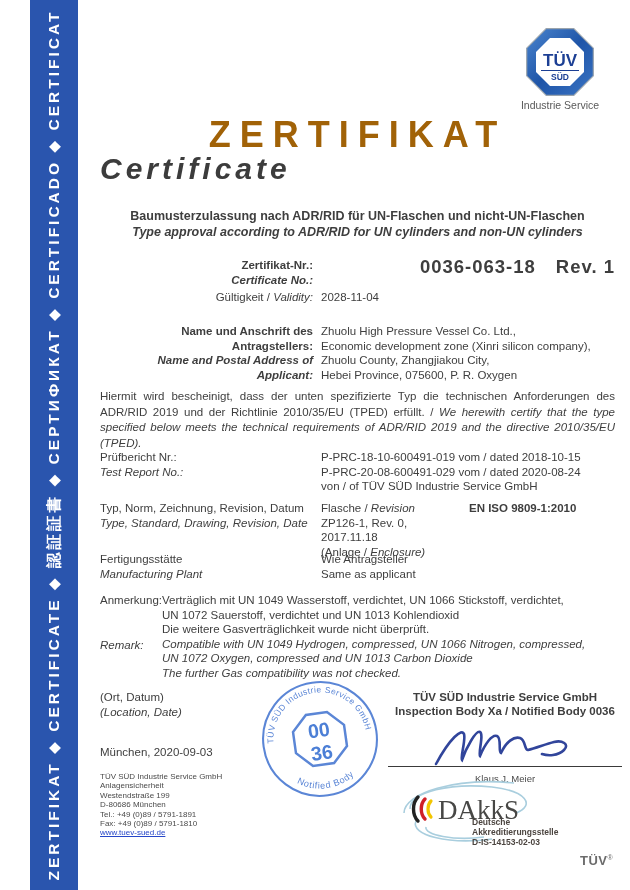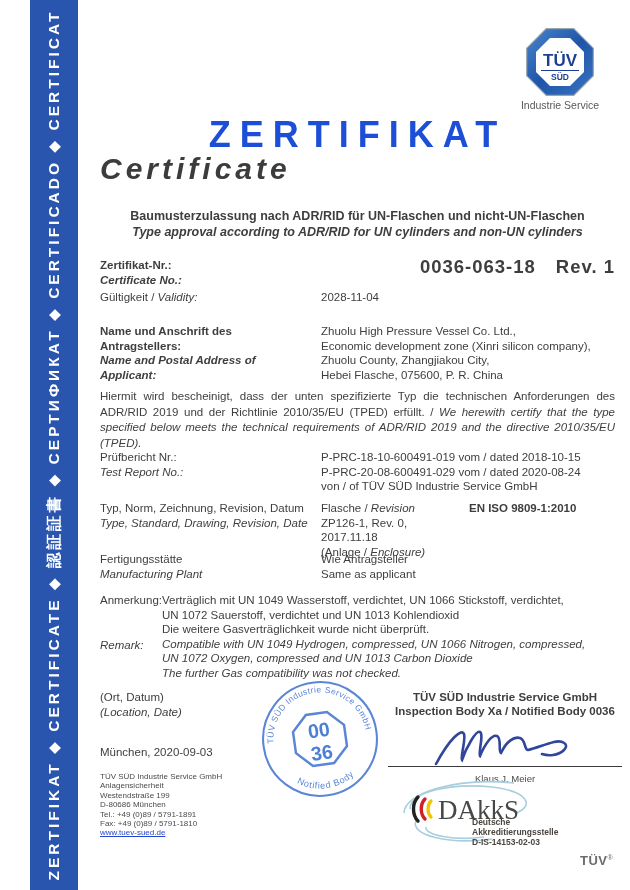--- a/index.html
+++ b/index.html
@@ -10,31 +10,31 @@
   .ribbon-inner{position:absolute;width:890px;height:48px;left:-421px;top:421px;
         transform:rotate(-90deg);line-height:48px;text-align:center;white-space:nowrap;
         color:#ffffff;font-weight:bold;font-size:15.5px;letter-spacing:3px;}
   
   .tuv-logo{position:absolute;left:524px;top:26px;width:72px;height:72px;}
   .logo-division{position:absolute;left:495px;top:99px;width:130px;text-align:center;
         font-size:10.5px;color:#5a5a5a;}
   
   .content{position:absolute;left:100px;top:0;width:515px;}
   .title-de{position:absolute;left:0;top:114px;width:515px;text-align:center;
-        font-size:36px;font-weight:bold;letter-spacing:9px;color:#1d4ed8;}
+        font-size:36px;font-weight:bold;letter-spacing:9px;color:#a16207;}
   .title-en{position:absolute;left:0;top:152px;width:515px;text-align:left;
         font-size:30px;font-weight:bold;font-style:italic;letter-spacing:4px;color:#3c3c3c;}
   .subtitle{position:absolute;left:0;top:208px;width:515px;text-align:center;
         font-size:12.5px;font-weight:bold;line-height:16px;}
   .it{font-style:italic;}
   .b{font-weight:bold;}
   
   .row{position:absolute;left:0;width:515px;display:grid;grid-template-columns:213px 1fr;
         column-gap:8px;font-size:11.5px;line-height:14.5px;}
-  .row .lbl{}
+  .row .lbl{text-align:right;}
   .row .lbl-left{text-align:left;}
   .certno-val{font-size:18.5px;font-weight:bold;letter-spacing:1px;line-height:22px;margin-top:-2px;text-align:right;}
   .certno-rev{margin-left:20px;}
   .row3{grid-template-columns:213px 140px 1fr;}
   .remark-row{grid-template-columns:62px 1fr;column-gap:0;}
   .statement{position:absolute;left:0;top:389px;width:515px;font-size:11.5px;
         line-height:15.5px;text-align:justify;}
   
   .ort{position:absolute;left:0;top:690px;font-size:11.5px;line-height:14.5px;}
   .muenchen{position:absolute;left:0;top:746px;font-size:11.5px;}
@@ -108,21 +108,21 @@
 
     <div class="row" style="top:324px;">
       <div class="lbl b">
         <div>Name und Anschrift des Antragstellers:</div>
         <div class="it">Name and Postal Address of Applicant:</div>
       </div>
       <div>
         <div>Zhuolu High Pressure Vessel Co. Ltd.,</div>
         <div>Economic development zone (Xinri silicon company),</div>
         <div>Zhuolu County, Zhangjiakou City,</div>
-        <div>Hebei Flasche, 075600, P. R. China</div>
+        <div>Hebei Province, 075600, P. R. Oxygen</div>
       </div>
     </div>
 
     <div class="statement">
       <span>Hiermit wird bescheinigt, dass der unten spezifizierte Typ die technischen Anforderungen des ADR/RID 2019 und der Richtlinie 2010/35/EU (TPED) erfüllt. / </span><span class="it">We herewith certify that the type specified below meets the technical requirements of ADR/RID 2019 and the directive 2010/35/EU (TPED).</span>
     </div>
 
     <div class="row" style="top:450px;">
       <div class="lbl-left">
         <div>Prüfbericht Nr.:</div>

